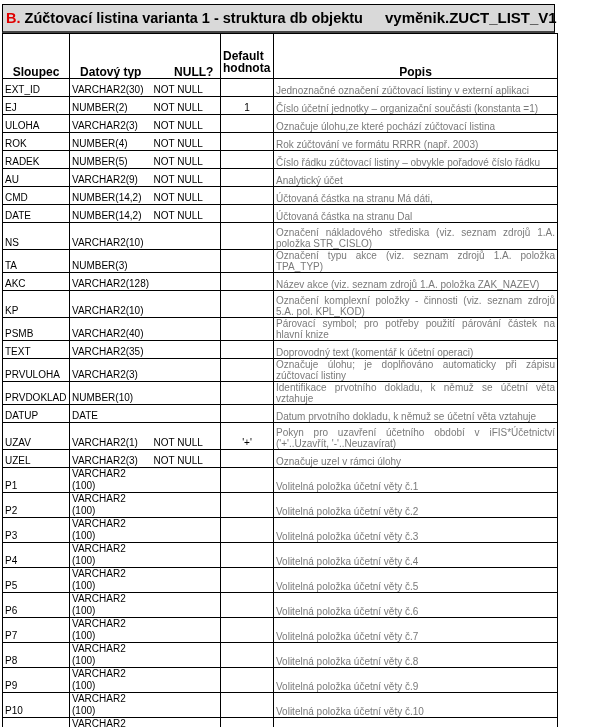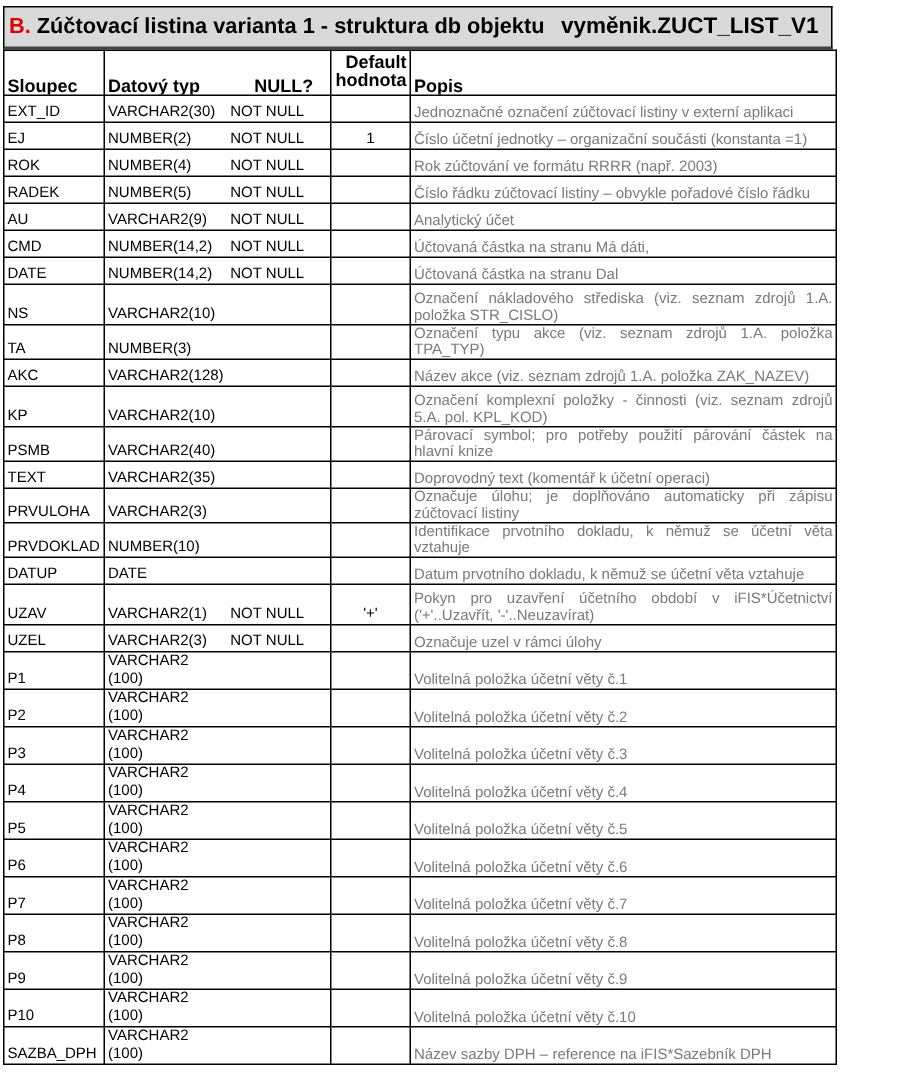--- a/index.html
+++ b/index.html
@@ -5,33 +5,33 @@
   html, body { margin: 0; padding: 0; background: #ffffff; }
   body { width: 600px; height: 727px; overflow: hidden; font-family: "Liberation Sans", sans-serif; }
   .sheet { position: absolute; left: 2px; top: 4px; width: 553px; }
   .title-bar {
     height: 26px; background: #d9d9d9; border: 1px solid #000;
     border-bottom: 2px solid #444;
     font-weight: bold; font-size: 14.5px; line-height: 26px; padding-left: 3px;
     white-space: nowrap; color: #000;
   }
   .title-bar .prefix { color: #e00000; }
-  .title-bar .obj { margin-left: 7px; font-size: 15px; }
+  .title-bar .obj { margin-left: 18px; font-size: 15px; }
   table { border-collapse: collapse; width: 555px; table-layout: fixed; }
   td, th { border: 1px solid #000; padding: 0 2px; font-size: 10px; vertical-align: bottom; overflow: hidden; }
-  th { font-weight: bold; font-size: 12px; text-align: left; height: 28px; line-height: 12px; }
+  th { font-weight: bold; font-size: 12px; text-align: center; height: 28px; line-height: 12px; }
   td.nn { border-left: none; }
   td.dt { border-right: none; }
   td { height: 17px; line-height: 12px; }
   td.name { color: #000; margin-top: 44px; }
   td.desc { color: #7a7a7a; font-size: 10px; line-height: 11px; text-align: justify; }
   td.def { text-align: center; }
   th.dt { border-right: none; }
   th.nn { border-left: none; padding-left: 18px; }
-  th.def { text-align: right; vertical-align: top; line-height: 12px; padding-top: 1px; }
+  th.def { text-align: left; vertical-align: top; line-height: 12px; padding-top: 16px; }
   tr.tall2 td { height: 26px; }
 </style>
 </head>
 <body>
 
 <div class="sheet">
   <div class="title-bar">
     <span class="prefix">B.</span>
     <span>Zúčtovací listina varianta 1  - struktura db objektu</span>
     <span class="obj">vyměnik.ZUCT_LIST_V1</span>
@@ -62,20 +62,27 @@
           <td class="desc">Jednoznačné označení zúčtovací listiny v externí aplikaci</td>
         </tr>
         <tr>
           <td class="name">EJ</td>
           <td class="dt">NUMBER(2)</td>
           <td class="nn">NOT NULL</td>
           <td class="def">1</td>
           <td class="desc">Číslo účetní jednotky – organizační součásti (konstanta =1)</td>
         </tr>
         <tr>
+          <td class="name">ULOHA</td>
+          <td class="dt">VARCHAR2(3)</td>
+          <td class="nn">NOT NULL</td>
+          <td class="def"></td>
+          <td class="desc">Označuje úlohu,ze které pochází zúčtovací listina</td>
+        </tr>
+        <tr>
           <td class="name">ROK</td>
           <td class="dt">NUMBER(4)</td>
           <td class="nn">NOT NULL</td>
           <td class="def"></td>
           <td class="desc">Rok zúčtování ve formátu RRRR (např. 2003)</td>
         </tr>
         <tr>
           <td class="name">RADEK</td>
           <td class="dt">NUMBER(5)</td>
           <td class="nn">NOT NULL</td>

